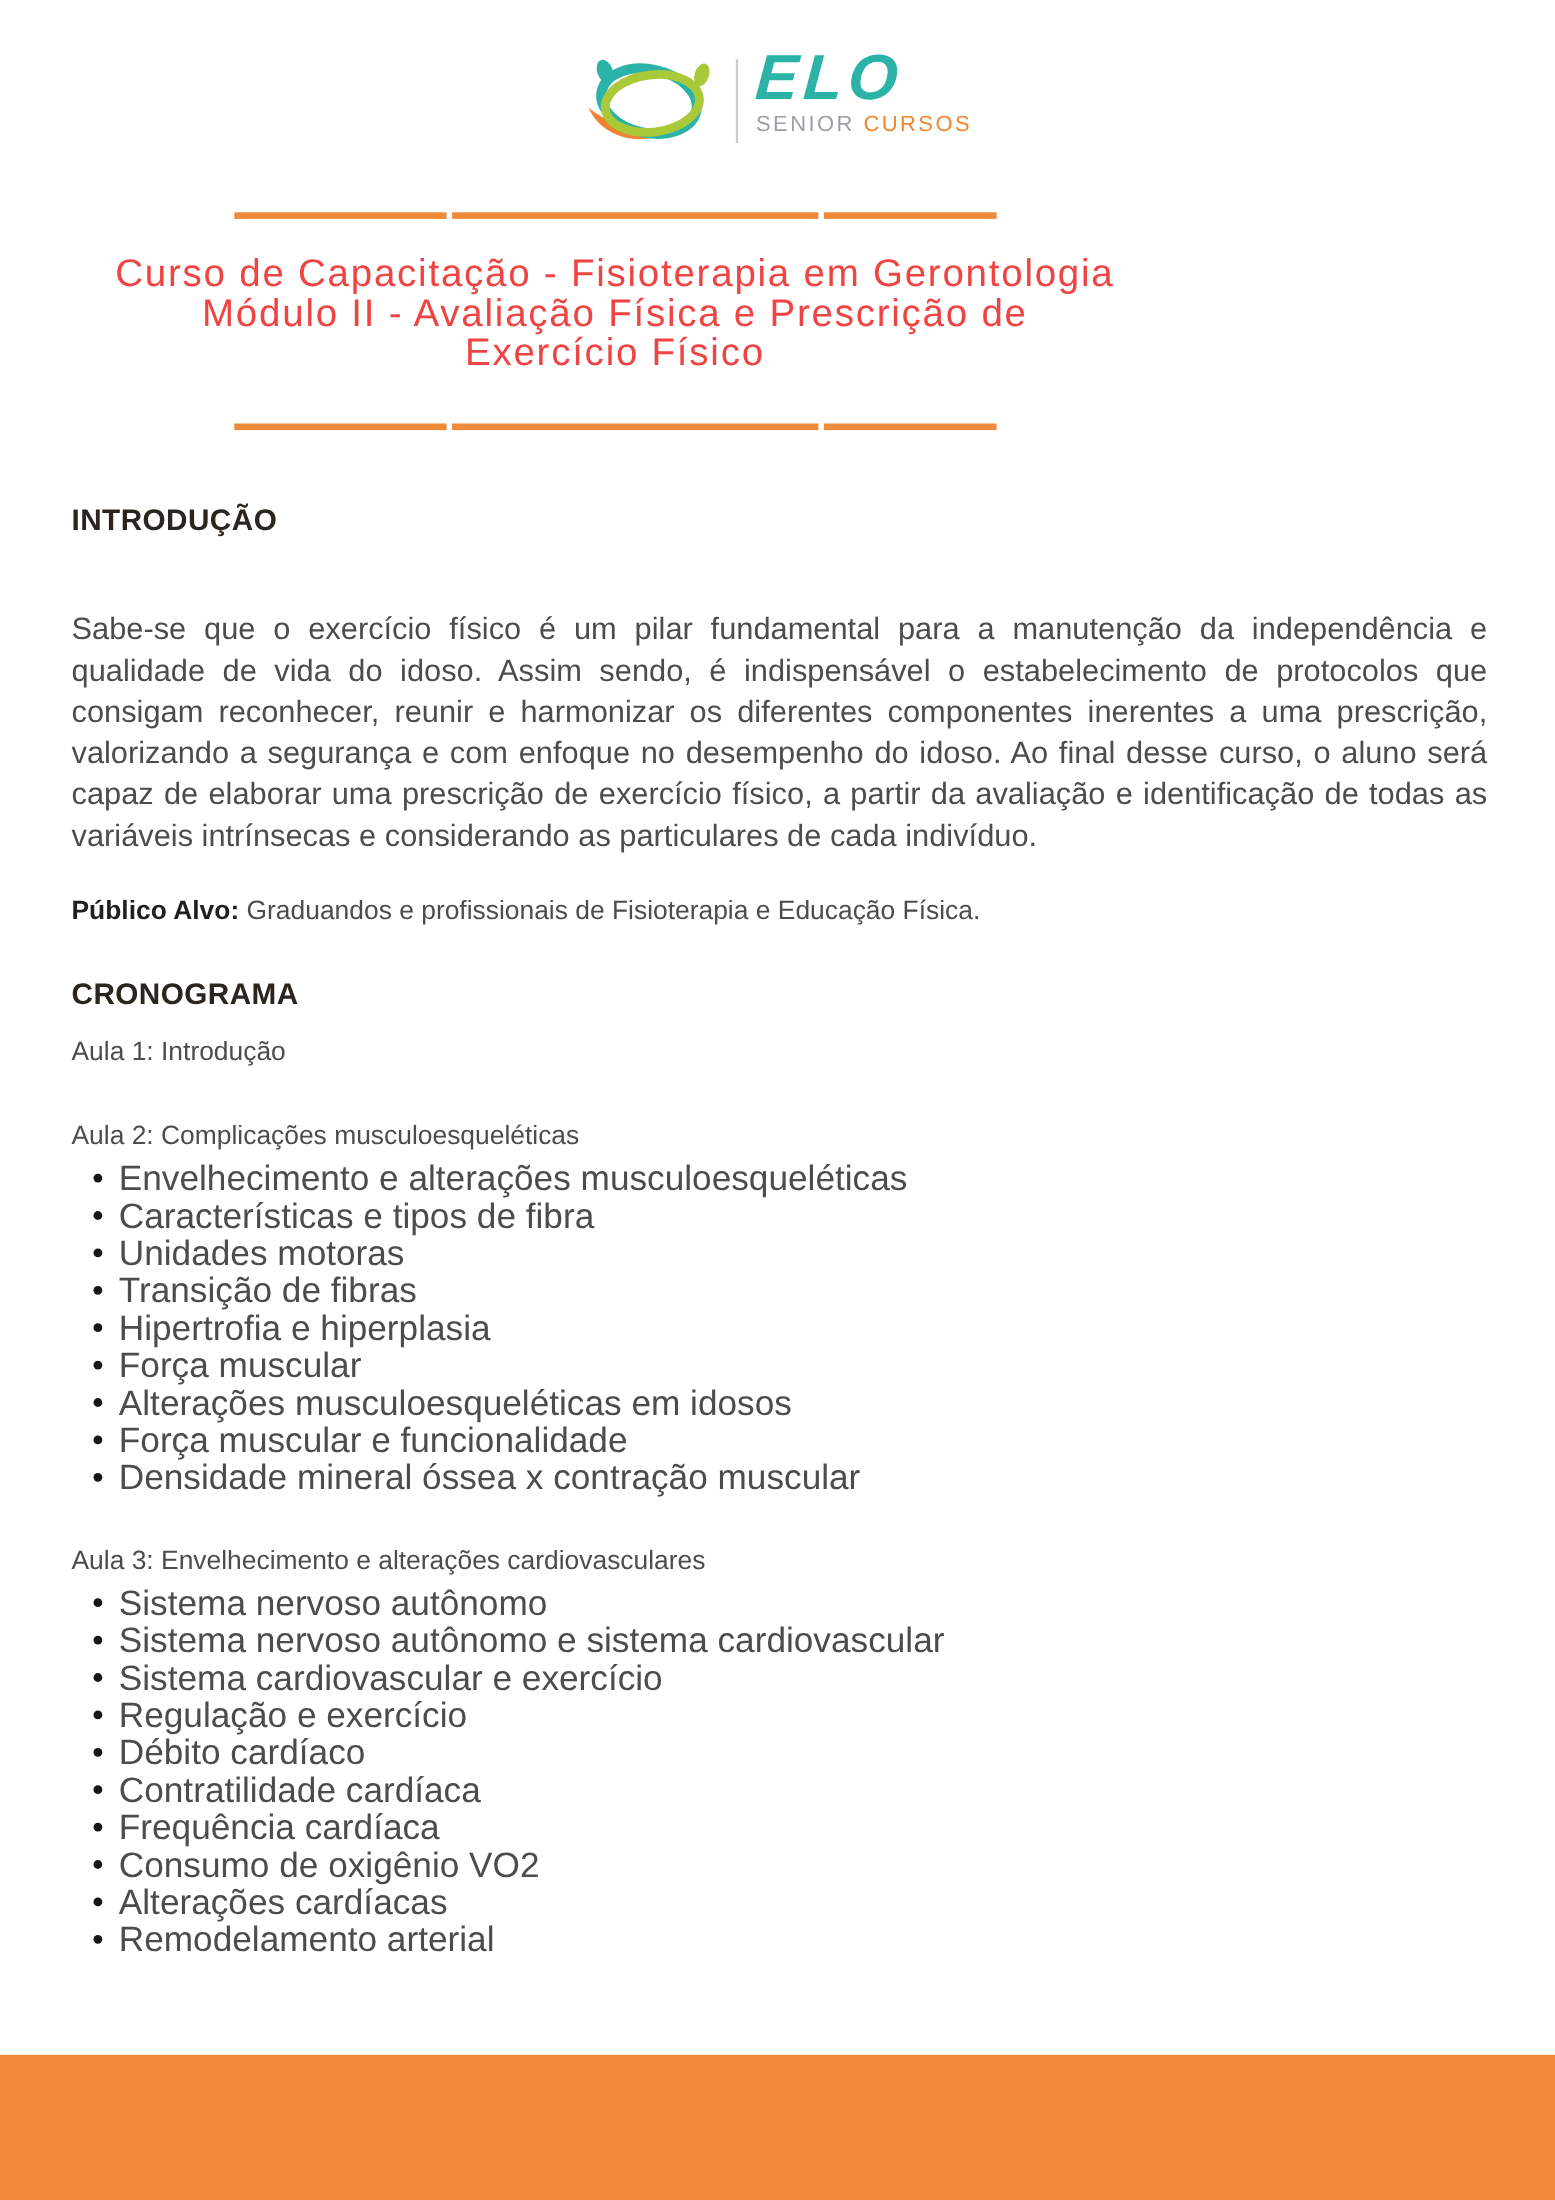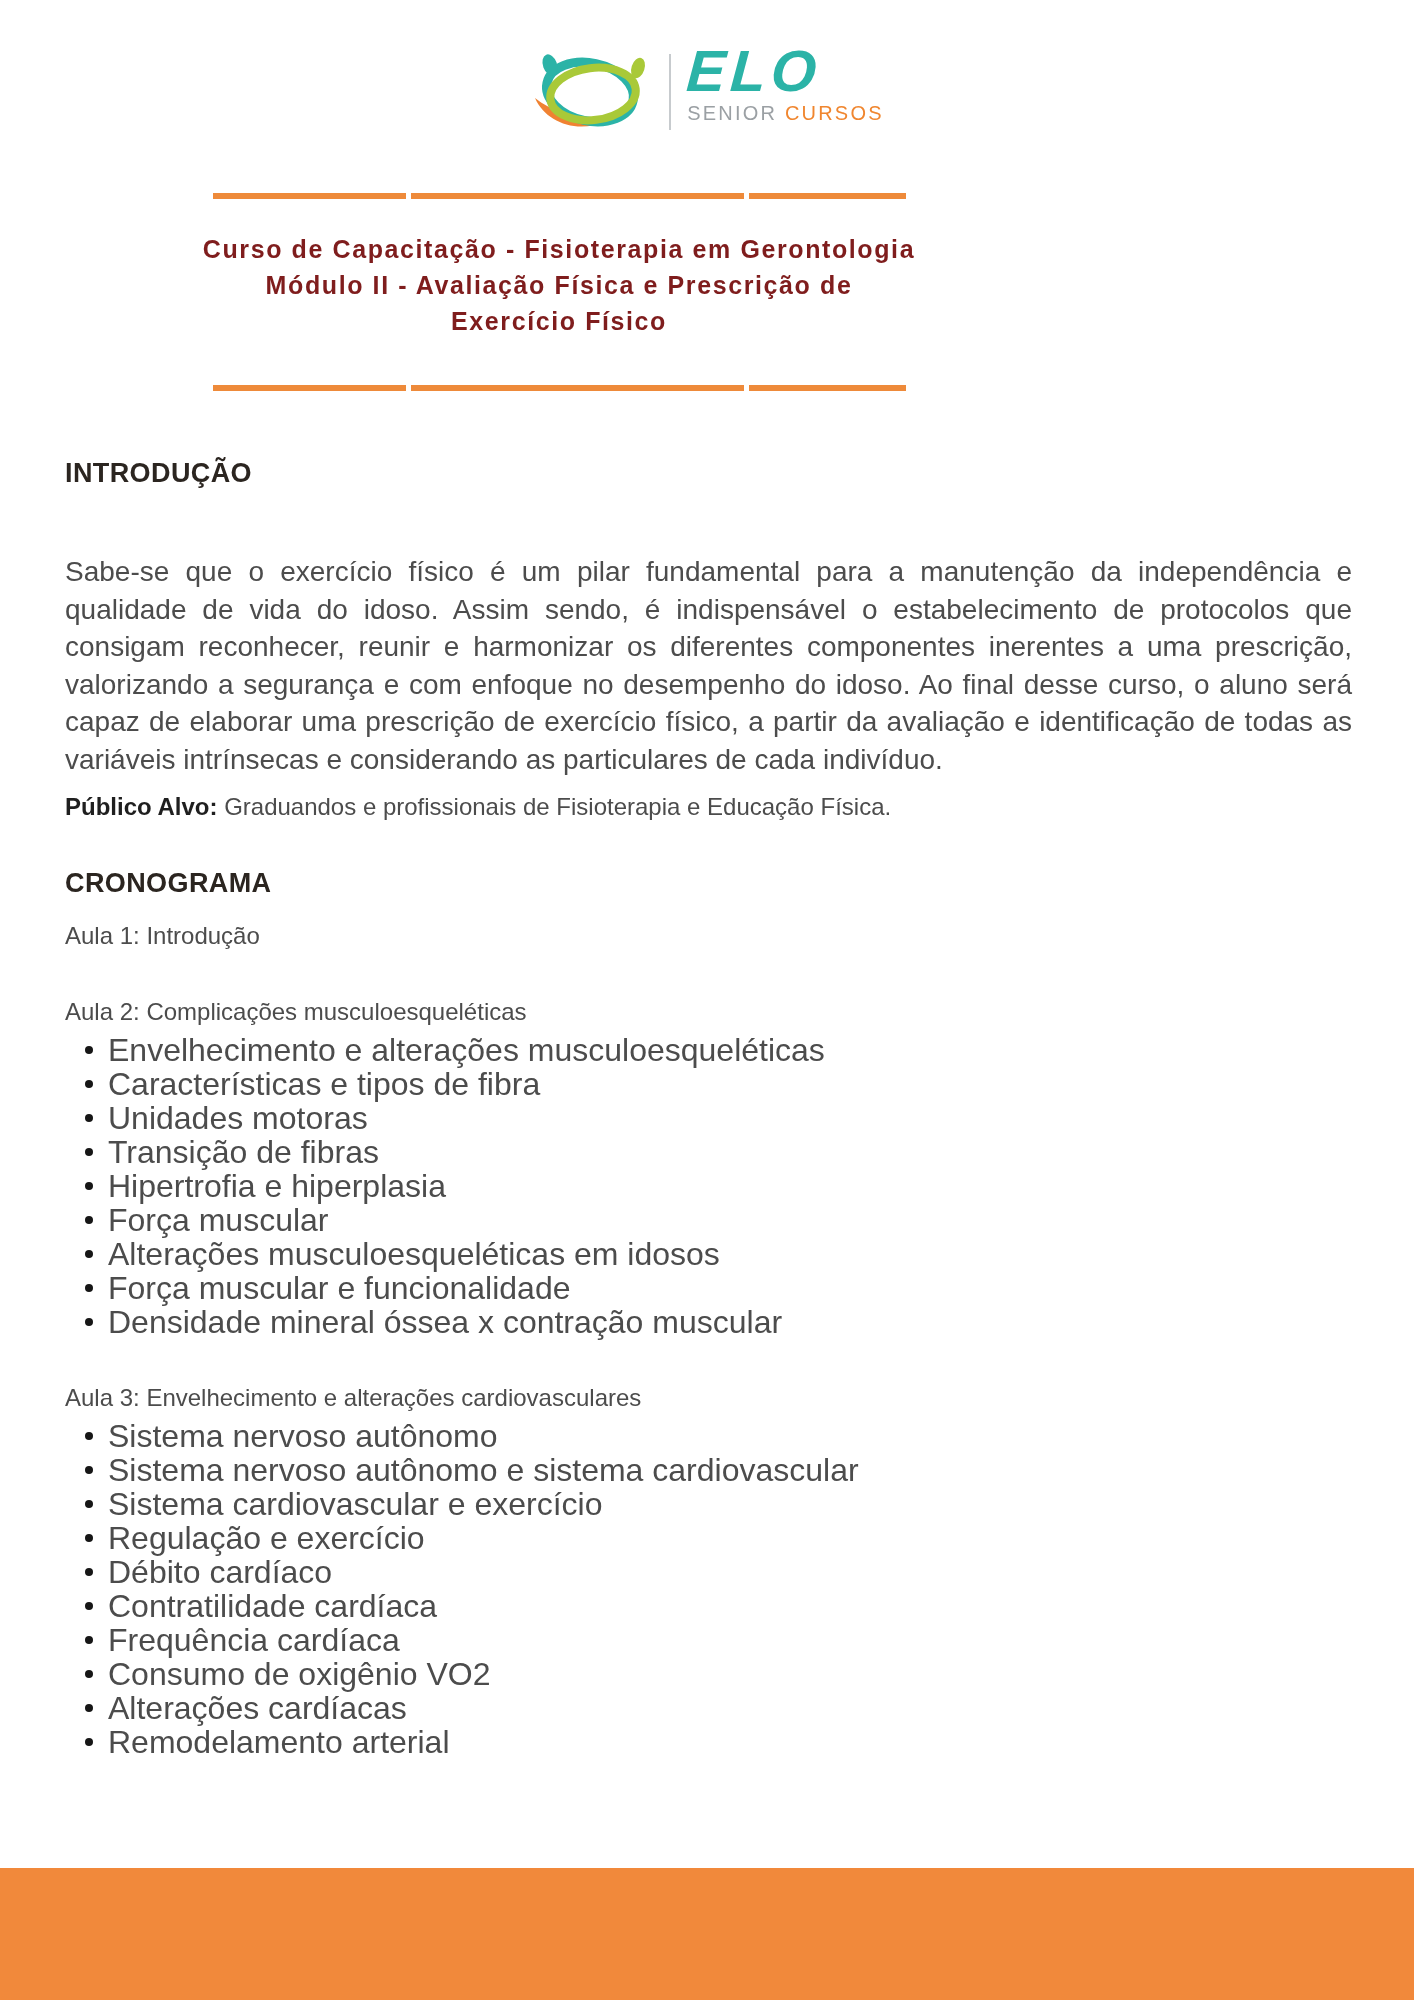--- a/index.html
+++ b/index.html
@@ -64,25 +64,25 @@
     display: flex;
     justify-content: center;
     gap: 5px;
   }
   .divider span { height: 6px; background: #ee8a3a; display: block; }
   .divider .s1 { width: 193px; }
   .divider .s2 { width: 333px; }
   .divider .s3 { width: 157px; }
   .page-title {
     margin: 32px 0 46px 0;
-    font-size: 25px;
-    font-weight: 700;
+    font-size: 35px;
+    font-weight: 400;
     letter-spacing: 1.6px;
     line-height: 36px;
-    color: #7f1d1d;
+    color: #ef4444;
   }
 
   
   .content {
     position: absolute;
     top: 458px;
     left: 65px;
     right: 62px;
   }
   h2.section-heading {
@@ -92,21 +92,21 @@
     color: #2b2520;
   }
   .intro-body {
     margin-top: 64px;
     font-size: 28px;
     line-height: 37.5px;
     text-align: justify;
     color: #4c4c4c;
   }
   .publico {
-    margin-top: 12px;
+    margin-top: 33px;
     font-size: 24px;
     line-height: 34px;
     color: #4c4c4c;
   }
   .publico .label { font-weight: 700; color: #1f1f1f; }
   .cronograma-heading { margin-top: 44px; }
   .aulas { margin-top: 20px; }
   .aula { margin-top: 42px; }
   .aula:first-of-type { margin-top: 0; }
   .aula-title { font-size: 24px; line-height: 34px; color: #4c4c4c; }

